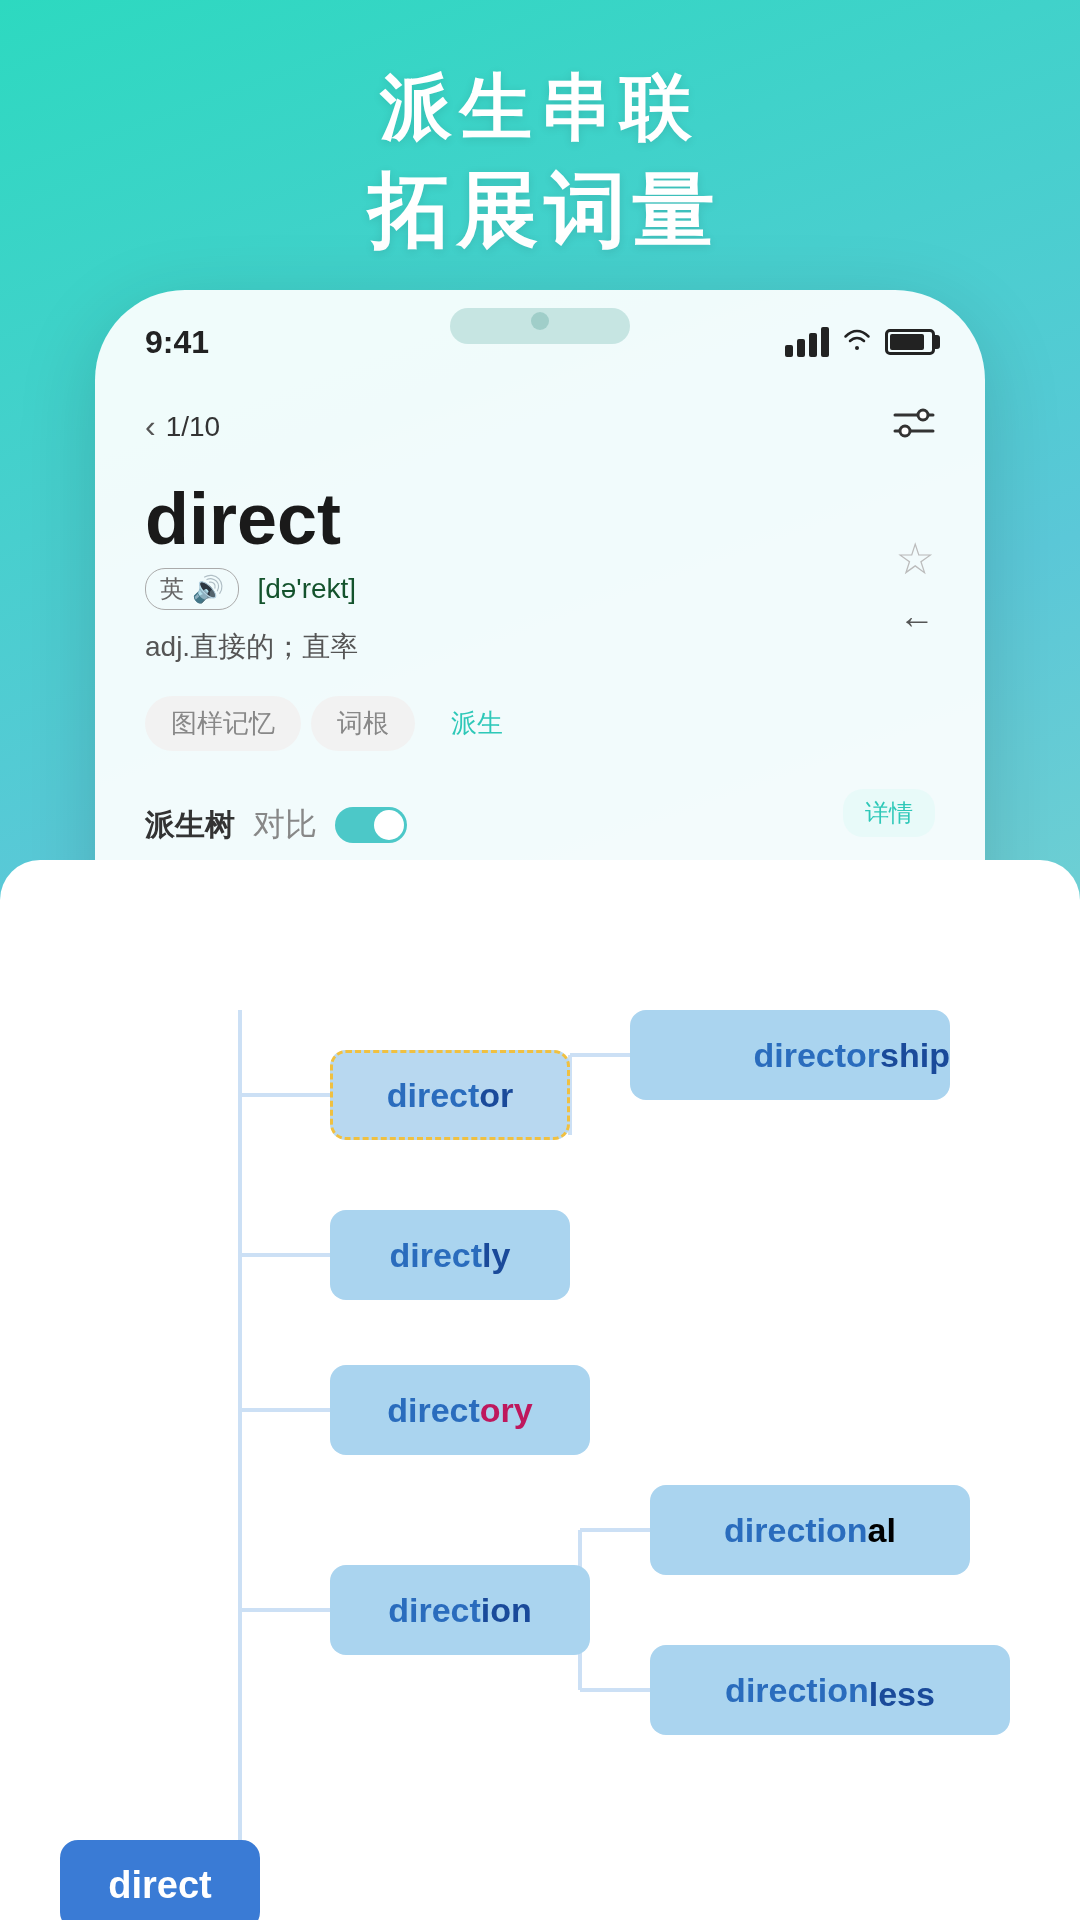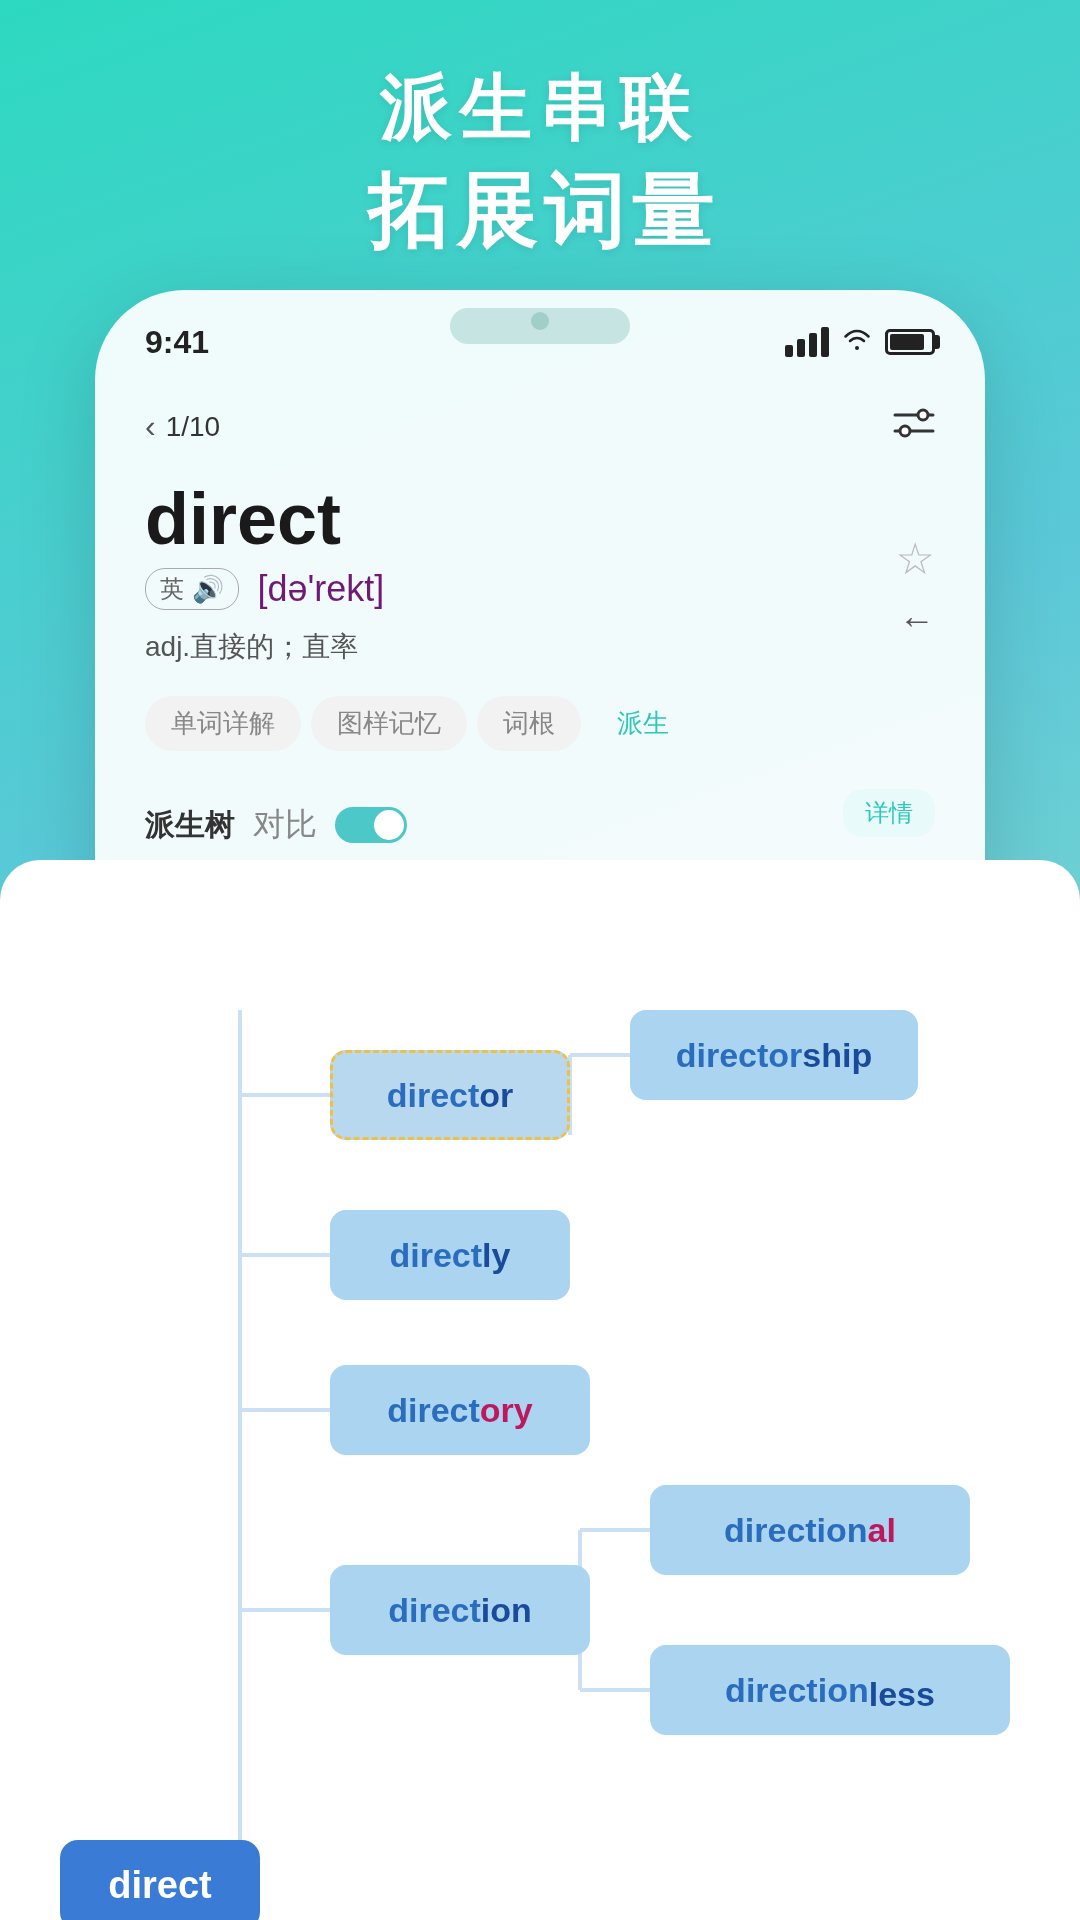--- a/index.html
+++ b/index.html
@@ -195,22 +195,22 @@
       border-radius: 20px;
       padding: 4px 14px;
       font-size: 24px;
       color: #666;
     }
     .lang-badge .sound-icon {
       color: #4cc8c8;
       font-size: 26px;
     }
     .phonetic {
-      font-size: 36px;
-      color: #701a75;
+      font-size: 28px;
+      color: #14532d;
     }
     .star-icon {
       position: absolute;
       right: 50px;
       top: 148px;
       font-size: 44px;
       color: #bbb;
     }
     .back-arrow-icon {
       position: absolute;
@@ -413,21 +413,20 @@
       </div>
       <span class="phonetic">[də'rekt]</span>
     </div>
 
     <div class="star-icon">☆</div>
     <div class="back-arrow-icon">←</div>
 
     <div class="word-definition">adj.直接的；直率</div>
 
     <div class="tabs-bar">
-      <div class="tab-item">单词详解</div>
       <div class="tab-item">图样记忆</div>
       <div class="tab-item">词根</div>
       <div class="tab-item active">派生</div>
     </div>
 
     <div class="derivative-header">
       <div class="derivative-title">
         <span>派生树</span>
         <span class="contrast-label">对比</span>
         <div class="toggle-switch">
@@ -464,21 +463,21 @@
 
     <div class="word-node node-root" style="bottom:40px; left:20px; width:200px; height:90px;">
       <span>direct</span>
     </div>
 
     <div class="word-node node-dashed" style="top:140px; left:290px; width:240px; height:90px;">
       <span style="color:#2a6cbd;">direct</span>
         <span style="color:#1a4a9a; font-weight:700;">or</span>
     </div>
 
-    <div class="word-node node-light" style="top:100px; left:590px; width:288px; height:90px;">
+    <div class="word-node node-light" style="top:100px; left:590px; width:320px; height:90px;justify-content:flex-end;">
       <span style="color:#2a6cbd;">director</span>
         <span style="color:#1a4a9a; font-weight:700;">ship</span>
     </div>
 
     <div class="word-node node-light" style="top:300px; left:290px; width:240px; height:90px;">
       <span style="color:#2a6cbd;">direct</span>
         <span style="color:#1a4a9a; font-weight:700;">ly</span>
     </div>
 
     <div class="word-node node-light" style="top:455px; left:290px; width:260px; height:90px;">
@@ -486,21 +485,21 @@
         <span style="color:#be185d; font-weight:700;">ory</span>
     </div>
 
     <div class="word-node node-light" style="top:655px; left:290px; width:260px; height:90px;">
       <span style="color:#2a6cbd;">direct</span>
         <span style="color:#1a4a9a; font-weight:700;">ion</span>
     </div>
 
     <div class="word-node node-light" style="top:575px; left:610px; width:320px; height:90px;">
       <span style="color:#2a6cbd;">direction</span>
-        <span style="color:#be185d; font-weight:700;">al</span>
+        <span style="color:#000000; font-weight:700;">al</span>
     </div>
 
     <div class="word-node node-light" style="top:735px; left:610px; width:360px; height:90px;">
       <span style="color:#2a6cbd;">direction</span>
         <span style="color:#1a4a9a; font-weight:700;margin-top:8px;">less</span>
     </div>
 
   </div>
 </div>
 

